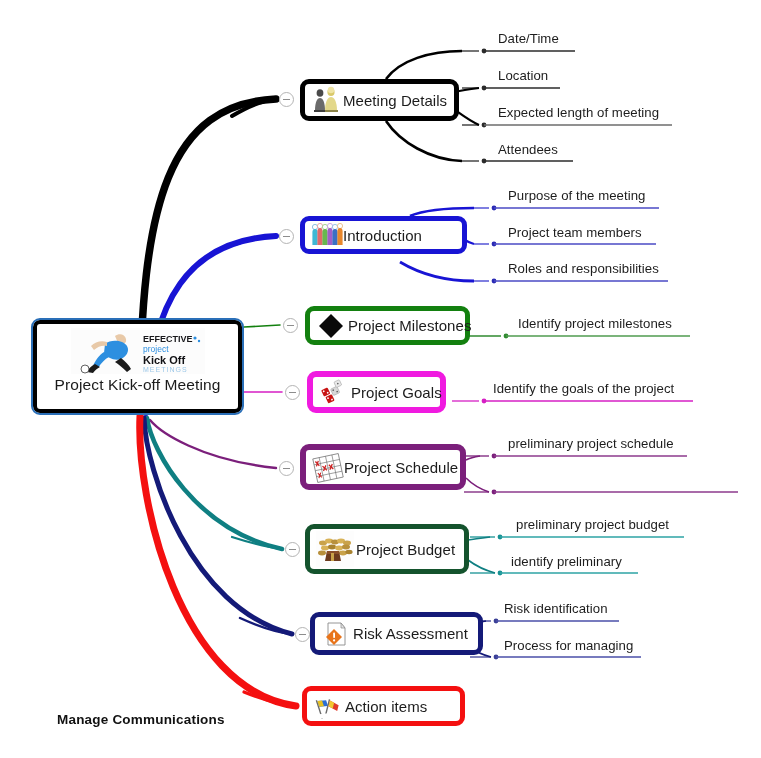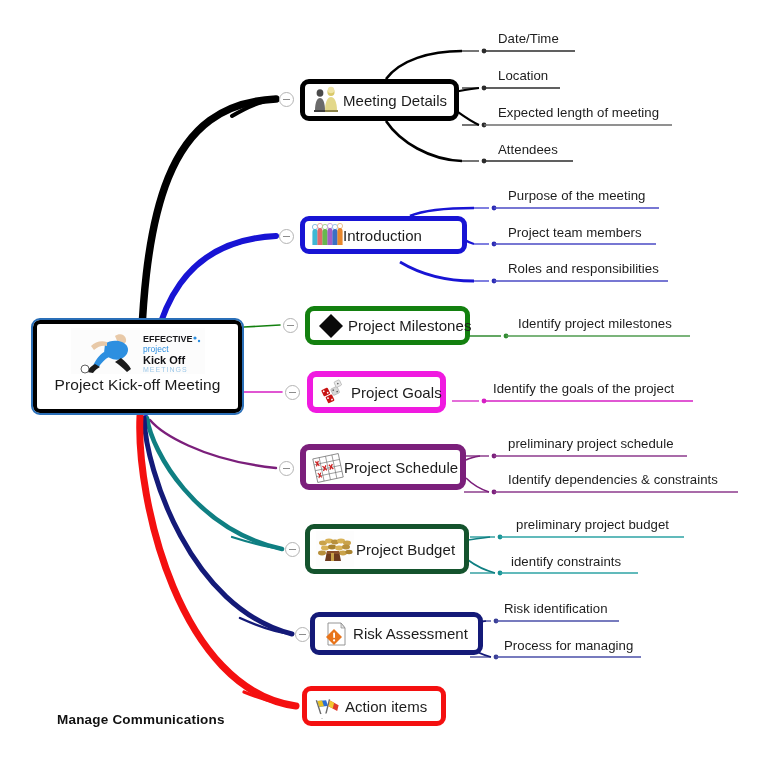--- a/index.html
+++ b/index.html
@@ -376,21 +376,21 @@
         <path d="M7 4 L20 4 L24 9 L24 26 L7 26 Z" fill="#ffffff" stroke="#8a8a8a" stroke-width="0.9"></path>
         <path d="M20 4 L20 9 L24 9 Z" fill="#e4e4e4" stroke="#8a8a8a" stroke-width="0.7"></path>
         <path d="M13 10 L21 18 L13 26 L5 18 Z" fill="#e8741a"></path>
         <rect x="12.2" y="13.5" width="1.8" height="5.5" rx="0.8" fill="#ffffff"></rect>
         <circle cx="13.1" cy="21.4" r="1.1" fill="#ffffff"></circle>
       </svg>
     </div>
     <div class="node-label">Risk Assessment</div>
   </div>
 
-  <div class="node" style="left:302px; top:686px; width:144px; height:40px; border:5px solid #f41010;">
+  <div class="node" style="left:302px; top:686px; width:163px; height:40px; border:5px solid #f41010;">
     <div class="node-icon">
       <svg viewBox="0 0 30 30" width="30" height="30">
         <g transform="rotate(-18 15 15)">
           <rect x="5" y="6" width="1.4" height="19" fill="#6b6b6b"></rect>
           <path d="M6.4 7 L15 9 L15 15 L6.4 13 Z" fill="#2d6fd4"></path>
           <path d="M6.4 7 L11 8 L11 14 L6.4 13 Z" fill="#e8c020"></path>
         </g>
         <g transform="rotate(14 18 16)">
           <rect x="14" y="9" width="1.4" height="17" fill="#6b6b6b"></rect>
           <path d="M15.4 10 L25 12.5 L25 18.5 L15.4 16 Z" fill="#e03a2a"></path>
@@ -409,23 +409,22 @@
 
   <div class="leaf" style="left:508px; top:188px;">Purpose of the meeting</div>
   <div class="leaf" style="left:508px; top:225px;">Project team members</div>
   <div class="leaf" style="left:508px; top:261px;">Roles and responsibilities</div>
 
   <div class="leaf" style="left:518px; top:316px;">Identify project milestones</div>
 
   <div class="leaf" style="left:508px; top:436px;">preliminary project schedule</div>
 
   <div class="leaf" style="left:493px; top:381px;">Identify the goals of the project</div>
-  <div class="leaf" style="left:508px; top:472px;">Identify dependencies &amp; constraints</div>
 
   <div class="leaf" style="left:516px; top:517px;">preliminary project budget</div>
-  <div class="leaf" style="left:511px; top:554px;">identify constraints</div>
+  <div class="leaf" style="left:511px; top:554px;">identify preliminary</div>
 
   <div class="leaf" style="left:504px; top:601px;">Risk identification</div>
   <div class="leaf" style="left:504px; top:638px;">Process for managing</div>
 
   <div class="footer-note">Manage Communications</div>
 
 </div>
 
 </body></html>

